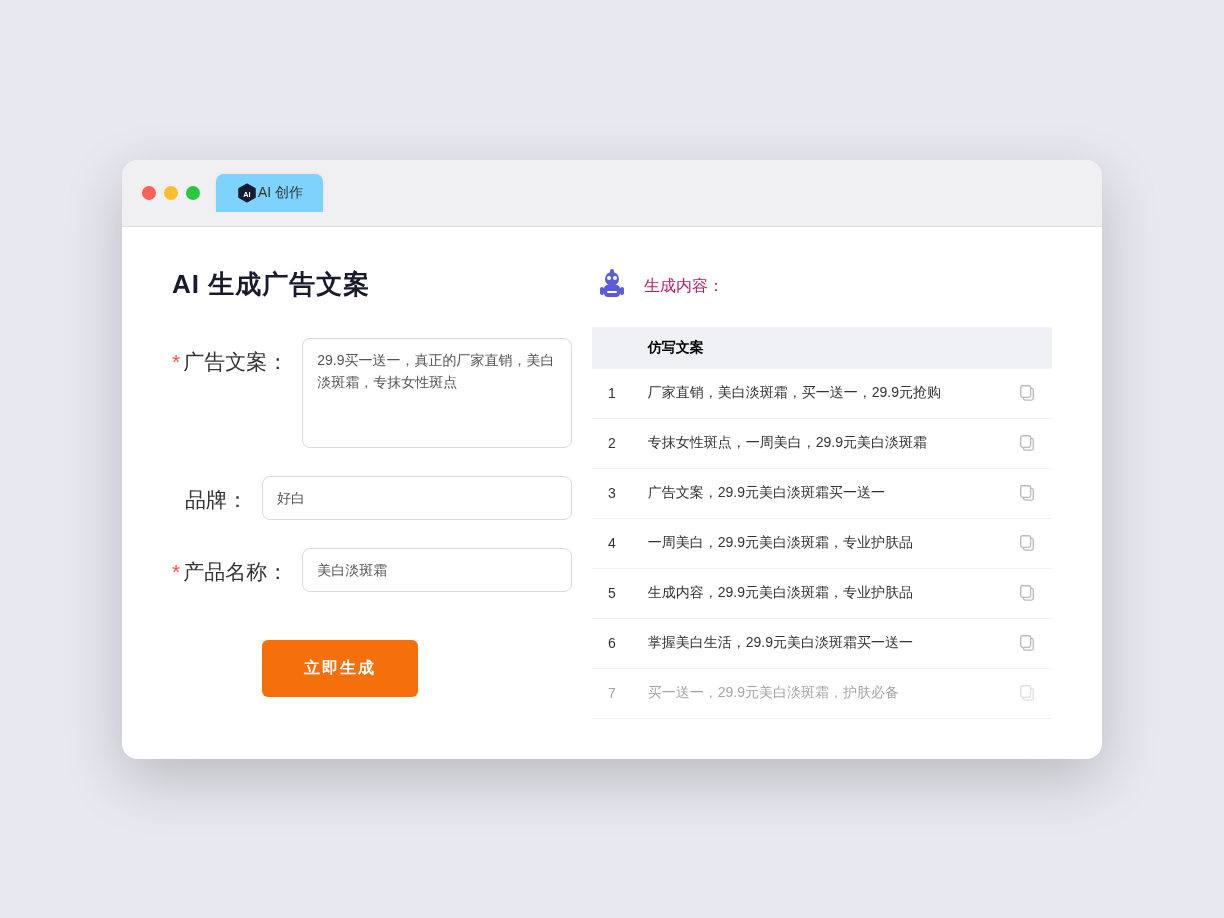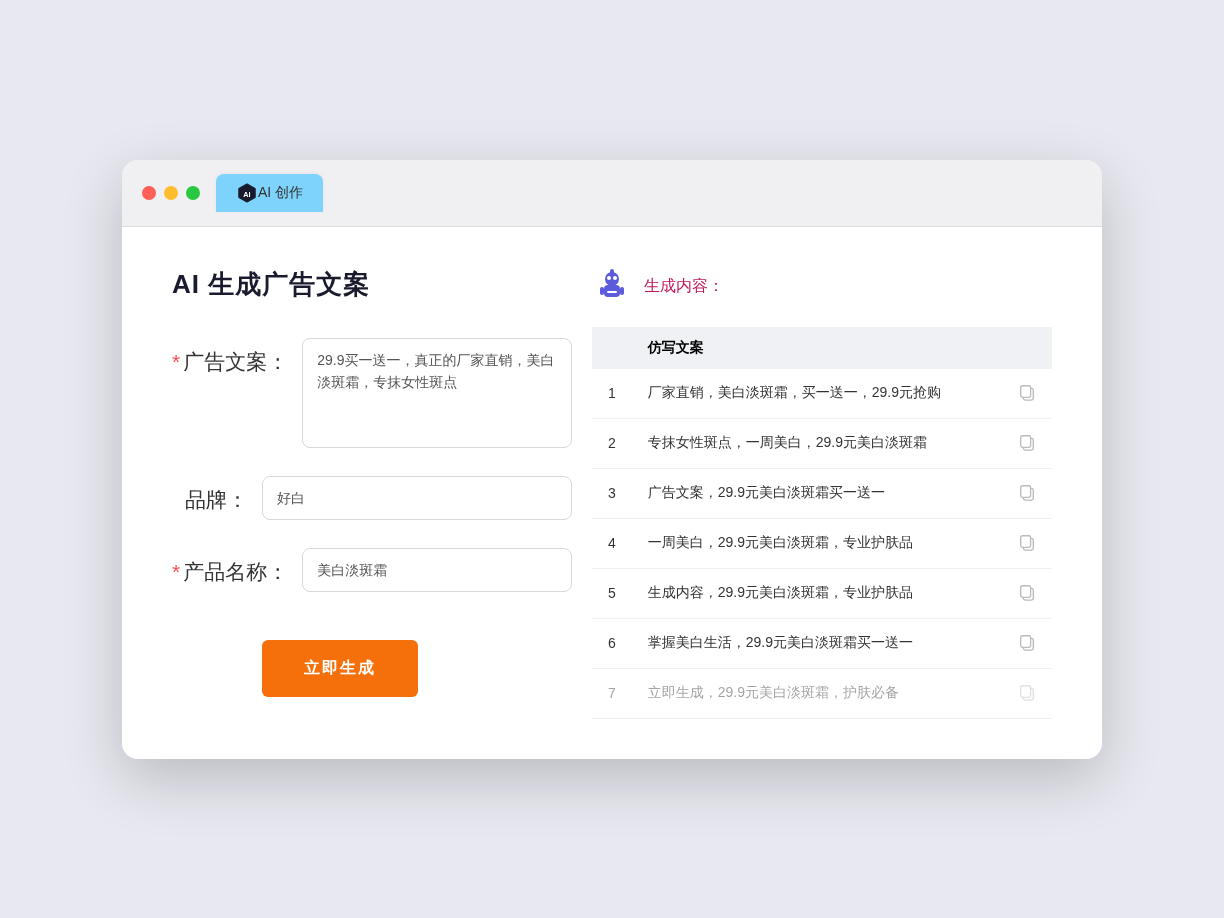--- a/index.html
+++ b/index.html
@@ -334,21 +334,21 @@
       <td class="row-content">掌握美白生活，29.9元美白淡斑霜买一送一</td>
       <td class="copy-btn">
         <svg width="18" height="18" viewBox="0 0 20 20" fill="none">
           <rect x="6" y="6" width="11" height="13" rx="2" stroke="#bbb" stroke-width="1.5" fill="none"></rect>
           <rect x="3" y="3" width="11" height="13" rx="2" stroke="#bbb" stroke-width="1.5" fill="white"></rect>
         </svg>
       </td>
     </tr>
             <tr>
       <td class="row-num">7</td>
-      <td class="row-content">立即生成，29.9元美白淡斑霜，护肤必备</td>
+      <td class="row-content">买一送一，29.9元美白淡斑霜，护肤必备</td>
       <td class="copy-btn">
         <svg width="18" height="18" viewBox="0 0 20 20" fill="none">
           <rect x="6" y="6" width="11" height="13" rx="2" stroke="#bbb" stroke-width="1.5" fill="none"></rect>
           <rect x="3" y="3" width="11" height="13" rx="2" stroke="#bbb" stroke-width="1.5" fill="white"></rect>
         </svg>
       </td>
     </tr>
           </tbody>
       </table>
     </div>

